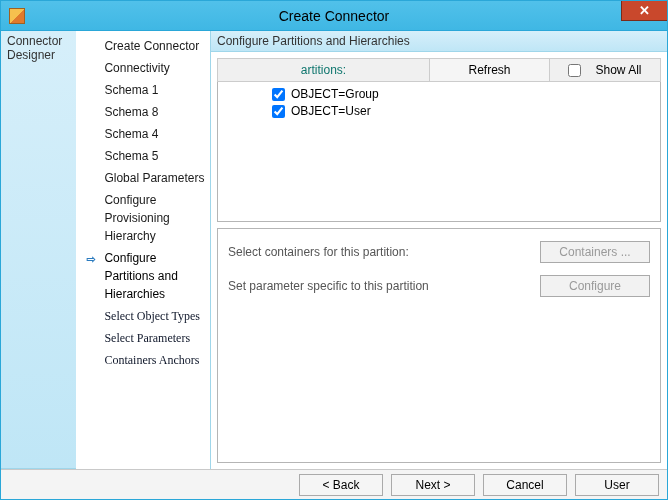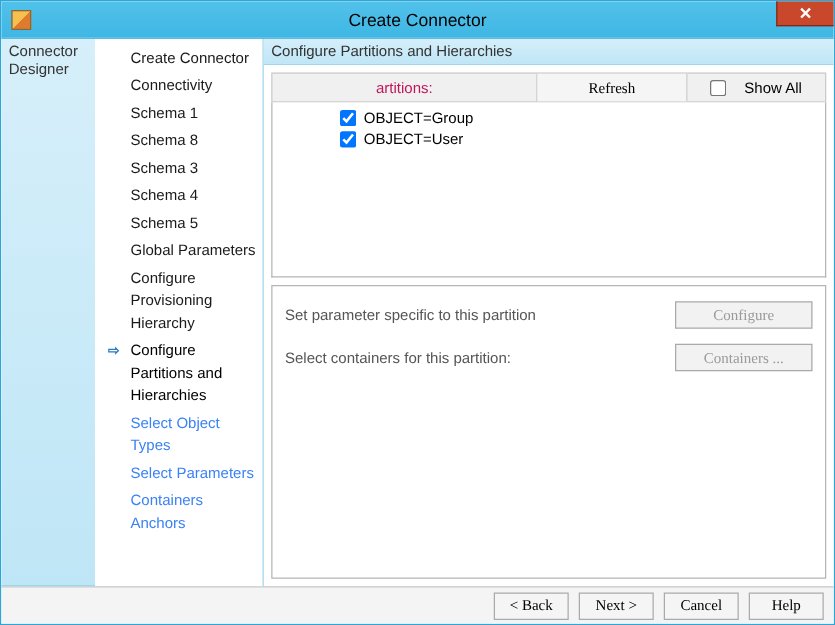--- a/index.html
+++ b/index.html
@@ -64,21 +64,21 @@
     padding:4px 0 0 0;
   }
   .nav-item{
     padding:2px 4px 2px 28px;
     color:#1a1a1a;
     position:relative;
     cursor:default;
     line-height:18px;
   }
   .nav-item.current{color:#000;}
-  .nav-item.disabled{color:#3b82f6;}
+  .nav-item.disabled{color:#0f172a;font-family:Liberation Serif, serif;}
   .nav-item .arrow{
     position:absolute; left:10px; top:3px;
     font-size:11px; color:#2b7bbf; font-weight:bold;
   }
   .content{
     flex:1;
     display:flex; flex-direction:column;
   }
   .content-body{
     padding:6px;
@@ -86,31 +86,31 @@
     height:100%;
   }
   .toolbar-row{
     height:24px;
     background:#f0f0f0;
     border:1px solid #ccc;
     display:flex; align-items:center;
     font-size:12px;
   }
   .toolbar-label-cell{
-    flex:1; text-align:center; color:#be185d;
+    flex:1; text-align:center; color:#0f766e;
     border-right:1px solid #ccc;
     padding:0 8px; height:100%; display:flex; align-items:center; justify-content:center;
   }
   .btn{
     border:1px solid #aaa;
     background:#f5f5f5;
     height:22px;
     padding:0 10px;
     font-size:12px;
-    font-family:Liberation Serif, serif;
+    font-family:Liberation Sans, sans-serif;
     margin:0;
     cursor:pointer;
     display:inline-flex; align-items:center; justify-content:center;
   }
   .btn:disabled{color:#9a9a9a; background:#f2f2f2; cursor:default;}
   .toolbar-row .btn{
     width:120px; height:100%; border:none; border-right:1px solid #ccc;
   }
   .showall-cell{
     width:110px; height:100%; display:flex; align-items:center; justify-content:center; gap:12px;
@@ -143,21 +143,21 @@
   .wide-btn{
     width:110px;
   }
   .footer{
     height:30px;
     border-top:1px solid #c9c9c9;
     background:#f4f4f4;
     display:flex; align-items:center; justify-content:flex-end;
     gap:8px; padding:0 8px;
   }
-  .footer .btn{ width:60px; }
+  .footer .btn{ width:84px; }
   input[type=checkbox]{margin:0 2px 0 0; width:13px; height:13px;}
   label{cursor:default;}
 </style>
 </head>
 <body>
 
 <div class="titlebar">
   <div class="app-icon"></div>
   <div class="title-text">Create Connector</div>
   <div class="close-btn">
@@ -166,21 +166,20 @@
 </div>
 
 <div class="body-area">
   <div class="sidebar">
     <div class="sidebar-header">Connector Designer</div>
     <div class="nav-list" id="nav-list">
         <div class="nav-item"><span>Create Connector</span></div>
         <div class="nav-item"><span>Connectivity</span></div>
         <div class="nav-item"><span>Schema 1</span></div>
         <div class="nav-item"><span>Schema 8</span></div>
-        <div class="nav-item"><span>Schema 3</span></div>
         <div class="nav-item"><span>Schema 4</span></div>
         <div class="nav-item"><span>Schema 5</span></div>
         <div class="nav-item"><span>Global Parameters</span></div>
         <div class="nav-item"><span>Configure Provisioning Hierarchy</span></div>
         <div class="nav-item current"><span class="arrow">⇨</span><span>Configure Partitions and Hierarchies</span></div>
         <div class="nav-item disabled"><span>Select Object Types</span></div>
         <div class="nav-item disabled"><span>Select Parameters</span></div>
         <div class="nav-item disabled"><span>Containers Anchors</span></div>
       </div>
   </div>
@@ -202,30 +201,30 @@
             <span>OBJECT=Group</span>
           </div>
           <div class="list-item">
             <input type="checkbox" checked="" style="">
             <span>OBJECT=User</span>
           </div>
         </div>
 
       <div class="lower-pane">
         <div class="param-row">
+          <span>Select containers for this partition:</span>
+          <button class="btn wide-btn" id="containers-btn" disabled="">Containers ...</button>
+        </div>
+        <div class="param-row">
           <span>Set parameter specific to this partition</span>
           <button class="btn wide-btn" id="configure-btn" disabled="">Configure</button>
-        </div>
-        <div class="param-row">
-          <span>Select containers for this partition:</span>
-          <button class="btn wide-btn" id="containers-btn" disabled="">Containers ...</button>
         </div>
       </div>
     </div>
   </div>
 </div>
 
 <div class="footer">
   <button class="btn">&lt;  Back</button>
   <button class="btn">Next  &gt;</button>
   <button class="btn">Cancel</button>
-  <button class="btn">Help</button>
+  <button class="btn">User</button>
 </div>
 
 </body></html>

